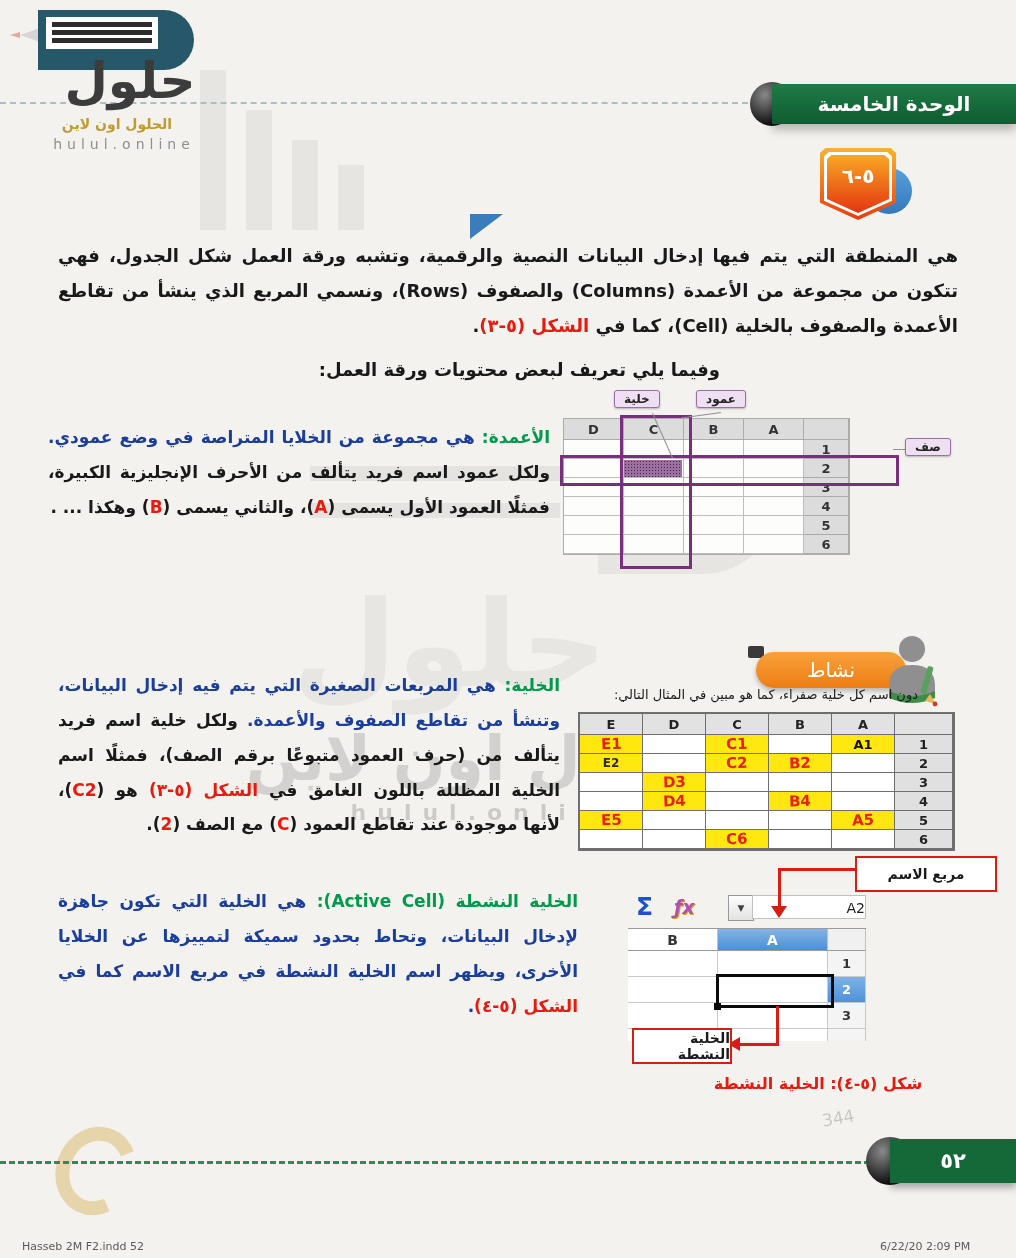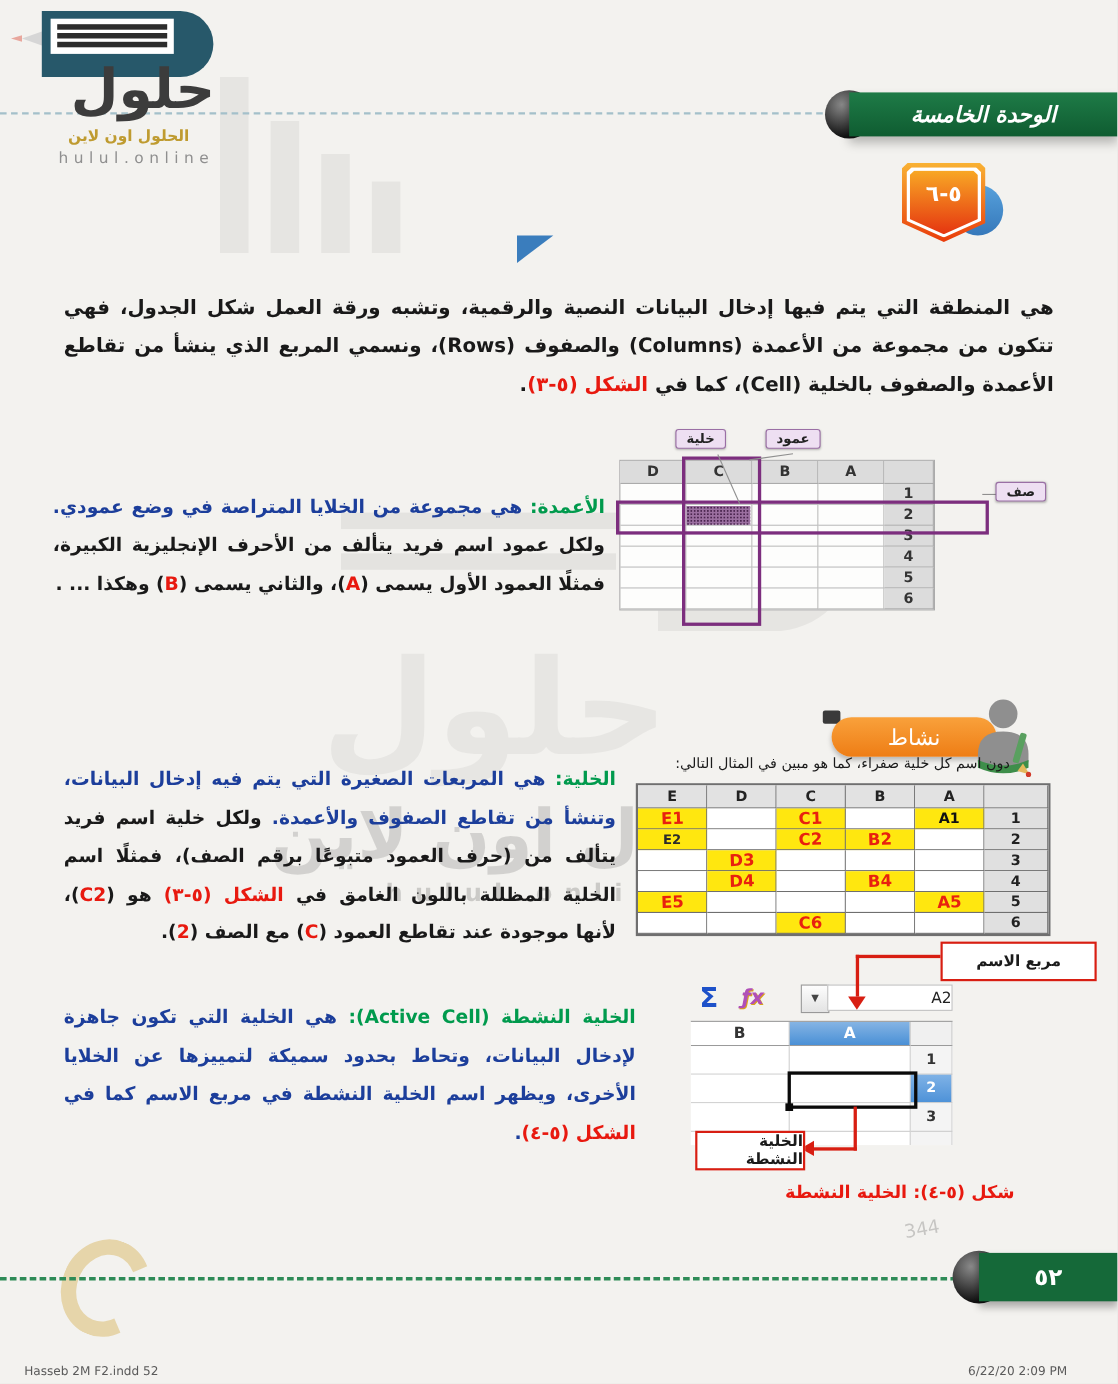--- a/index.html
+++ b/index.html
@@ -38,39 +38,39 @@
         font-size:50px;font-weight:800;color:#3c3c3c;line-height:1;}
   .logo-tag{position:absolute;left:14px;top:112px;width:190px;text-align:center;
         font-size:14px;font-weight:700;color:#bf9b30;}
   .logo-dom{position:absolute;left:16px;top:132px;width:200px;text-align:center;direction:ltr;
         font-size:14px;color:#8f8f8f;letter-spacing:5px;}
 
   
   .sphere{position:absolute;border-radius:50%;background:radial-gradient(circle at 35% 30%,#8a8a8a,#111 70%);}
   .unit-banner{position:absolute;left:772px;top:84px;width:244px;height:40px;
         background:linear-gradient(180deg,#1e7b47,#0f5c31);box-shadow:0 6px 9px rgba(0,0,0,.25);
-        color:#fff;font-size:20px;font-weight:700;display:flex;align-items:center;justify-content:center;font-style:italic;}
+        color:#fff;font-size:20px;font-weight:700;display:flex;align-items:center;justify-content:center;}
   .title-banner{position:absolute;left:458px;top:163px;width:402px;height:54px;border-radius:17px;
         background:linear-gradient(180deg,#57a1dc,#3578ba);box-shadow:0 5px 7px rgba(0,0,0,.2);}
   .title-circle{position:absolute;left:866px;top:168px;width:46px;height:46px;border-radius:50%;
         background:linear-gradient(180deg,#57a1dc,#3578ba);}
   .title-tail{position:absolute;left:470px;top:214px;width:0;height:0;
         border-top:25px solid #3a7dbd;border-right:33px solid transparent;}
   .title-text{position:absolute;left:20px;top:0;width:330px;height:54px;color:#fff;
         font-size:21px;font-weight:700;display:flex;align-items:center;justify-content:center;}
   .badge{position:absolute;left:820px;top:148px;width:76px;height:72px;}
   .badge .lyr{position:absolute;clip-path:polygon(0% 7%,7% 0%,93% 0%,100% 7%,100% 76%,50% 100%,0% 76%);}
   .badge .l1{left:0;top:0;width:76px;height:72px;background:linear-gradient(180deg,#f9b233,#e93c0c);}
   .badge .l2{left:4px;top:4px;width:68px;height:64px;background:#fff;}
   .badge .l3{left:7px;top:7px;width:62px;height:58px;background:linear-gradient(180deg,#f8a825,#e53510);}
   .badge-num{position:absolute;left:0;top:16px;width:76px;text-align:center;color:#fff;
         font-size:20px;font-weight:800;}
 
   
-  .txt{position:absolute;text-align:justify;font-weight:700;font-size:17px;line-height:2.05;color:#191919;margin-top:24px;}
+  .txt{position:absolute;text-align:justify;font-weight:700;font-size:17px;line-height:2.05;color:#191919;}
   .seg-k{color:#191919;}
   .seg-b{color:#1c3e9b;}
   .seg-g{color:#009a4d;}
   .seg-r{color:#e8190f;}
   .p1{left:58px;top:238px;width:900px;font-size:18px;line-height:1.95;}
   .p2{left:296px;top:352px;width:424px;text-align:right;font-size:18px;}
   .sec-columns{left:48px;top:420px;width:502px;}
   .sec-rows{left:58px;top:545px;width:502px;}
   .sec-cell{left:58px;top:668px;width:502px;}
   .sec-active{left:58px;top:884px;width:520px;}
@@ -193,20 +193,21 @@
   <div class="title-circle"></div>
   <div class="title-tail"></div>
   <div class="badge">
     <div class="lyr l1"></div>
       <div class="lyr l2"></div>
       <div class="lyr l3"></div>
     <div class="badge-num">٥-٦</div>
   </div>
 
   <div class="txt p1"><span class="seg-k">هي المنطقة التي يتم فيها إدخال البيانات النصية والرقمية، وتشبه ورقة العمل شكل الجدول،  فهي تتكون من مجموعة من الأعمدة (Columns) والصفوف (Rows)، ونسمي المربع الذي ينشأ من تقاطع الأعمدة والصفوف بالخلية (Cell)، كما في </span><span class="seg-r">الشكل (٥-٣)</span><span class="seg-k">.</span></div>
+  <div class="txt p2">وفيما يلي تعريف لبعض محتويات ورقة العمل:</div>
 
   <div class="txt sec-columns"><span class="seg-g">الأعمدة: </span><span class="seg-b">هي مجموعة من الخلايا المتراصة في وضع عمودي.</span><span class="seg-k"> ولكل عمود اسم فريد يتألف من الأحرف الإنجليزية الكبيرة، فمثلًا العمود الأول يسمى (</span><span class="seg-r">A</span><span class="seg-k">)، والثاني يسمى (</span><span class="seg-r">B</span><span class="seg-k">) وهكذا ... .</span></div>
   <div class="txt sec-cell"><span class="seg-g">الخلية: </span><span class="seg-b">هي المربعات الصغيرة التي يتم فيه إدخال البيانات، وتنشأ من تقاطع الصفوف والأعمدة.</span><span class="seg-k"> ولكل خلية اسم فريد يتألف من (حرف العمود متبوعًا برقم الصف)، فمثلًا اسم الخلية المظللة باللون الغامق في </span><span class="seg-r">الشكل (٥-٣)</span><span class="seg-k"> هو (</span><span class="seg-r">C2</span><span class="seg-k">)، لأنها موجودة عند تقاطع العمود (</span><span class="seg-r">C</span><span class="seg-k">) مع الصف (</span><span class="seg-r">2</span><span class="seg-k">).</span></div>
   <div class="txt sec-active"><span class="seg-g">الخلية النشطة (Active Cell): </span><span class="seg-b">هي الخلية التي تكون جاهزة لإدخال البيانات، وتحاط بحدود سميكة لتمييزها عن الخلايا الأخرى، ويظهر اسم الخلية النشطة في مربع الاسم كما في </span><span class="seg-r">الشكل (٥-٤)</span><span class="seg-b">.</span></div>
 
   <div class="fig53">
     <div class="f53-table">
         <div class="f53h">D</div>
         <div class="f53h">C</div>
         <div class="f53h">B</div>

